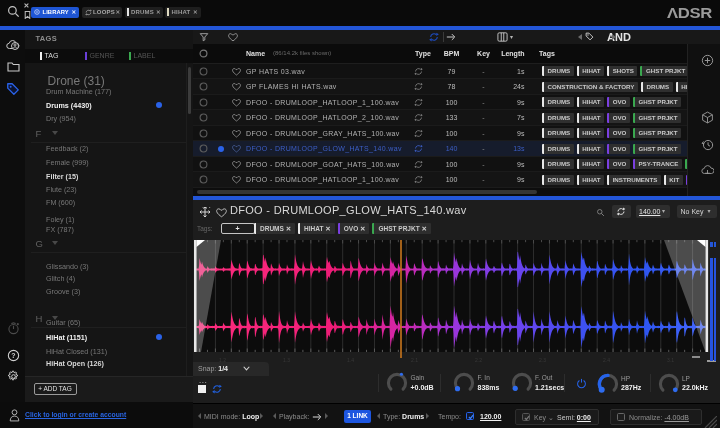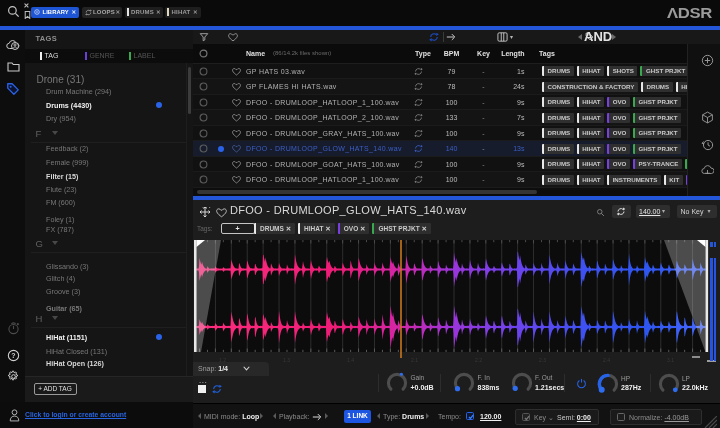--- a/index.html
+++ b/index.html
@@ -98,42 +98,42 @@
   <div class="abs" style="left:0;top:19px;width:168.5px;height:14.5px;background:#0c0c0c">
     <div class="abs" style="left:15px;top:3px;width:2px;height:8.5px;background:#f0f0f0"></div>
     <div class="abs" style="left:20px;top:0;line-height:14.5px;font-size:7px;color:#dcdcdc">TAG</div>
     <div class="abs" style="left:60px;top:3px;width:2px;height:8.5px;background:#6a3fd8"></div>
     <div class="abs" style="left:65px;top:0;line-height:14.5px;font-size:7px;color:#555">GENRE</div>
     <div class="abs" style="left:104px;top:3px;width:2px;height:8.5px;background:#3aa84f"></div>
     <div class="abs" style="left:109px;top:0;line-height:14.5px;font-size:7px;color:#555">LABEL</div>
   </div>
 
   <div class="abs" style="left:0;top:0;width:168.5px;height:372.5px">
-<div style="position:absolute;left:12px;top:44.0px;font-size:10px;font-weight:normal;color:#787878">Drone (31)</div>
-        <div style="position:absolute;left:21.5px;top:57.5px;font-size:7.2px;font-weight:normal;color:#787878">Drum Machine (294)</div>
+<div style="position:absolute;left:23px;top:44.0px;font-size:12px;font-weight:normal;color:#787878">Drone (31)</div>
+        <div style="position:absolute;left:21.5px;top:57.5px;font-size:7.2px;font-weight:normal;color:#787878">Drum Machine (177)</div>
         <div style="position:absolute;left:21.5px;top:71.0px;font-size:7.2px;font-weight:bold;color:#f2f2f2">Drums (4430)</div>
         <div style="position:absolute;left:131px;top:72.0px;width:6px;height:6px;border-radius:50%;background:#2a62e8"></div>
         <div style="position:absolute;left:21.5px;top:84.5px;font-size:7.2px;font-weight:normal;color:#787878">Dry (954)</div>
         <div style="position:absolute;left:11px;top:98.5px;font-size:9.5px;color:#606060">F</div>
         <div style="position:absolute;left:27px;top:101.0px;width:0;height:0;border-left:3.5px solid transparent;border-right:3.5px solid transparent;border-top:4.5px solid #484848"></div>
         <div style="position:absolute;left:6px;top:112.1px;width:156px;border-top:1px solid #1f1f1f"></div>
         <div style="position:absolute;left:21.5px;top:114.8px;font-size:7.2px;font-weight:normal;color:#787878">Feedback (2)</div>
         <div style="position:absolute;left:21.5px;top:128.5px;font-size:7.2px;font-weight:normal;color:#787878">Female (999)</div>
         <div style="position:absolute;left:21.5px;top:142.0px;font-size:7.2px;font-weight:bold;color:#d8d8d8">Filter (15)</div>
         <div style="position:absolute;left:21.5px;top:155.5px;font-size:7.2px;font-weight:normal;color:#787878">Flute (23)</div>
         <div style="position:absolute;left:21.5px;top:168.8px;font-size:7.2px;font-weight:normal;color:#787878">FM (600)</div>
         <div style="position:absolute;left:21.5px;top:185px;font-size:7.2px;font-weight:normal;color:#787878">Foley (1)</div>
         <div style="position:absolute;left:21.5px;top:195.8px;font-size:7.2px;font-weight:normal;color:#787878">FX (787)</div>
         <div style="position:absolute;left:11px;top:208.9px;font-size:9.5px;color:#606060">G</div>
         <div style="position:absolute;left:27px;top:211.4px;width:0;height:0;border-left:3.5px solid transparent;border-right:3.5px solid transparent;border-top:4.5px solid #484848"></div>
         <div style="position:absolute;left:6px;top:222.5px;width:156px;border-top:1px solid #1f1f1f"></div>
         <div style="position:absolute;left:21.5px;top:232.0px;font-size:7.2px;font-weight:normal;color:#787878">Glissando (3)</div>
         <div style="position:absolute;left:21.5px;top:244.0px;font-size:7.2px;font-weight:normal;color:#787878">Glitch (4)</div>
         <div style="position:absolute;left:21.5px;top:257.5px;font-size:7.2px;font-weight:normal;color:#787878">Groove (3)</div>
-        <div style="position:absolute;left:21.5px;top:274px;font-size:7.2px;font-weight:bold;color:#787878">Guitar (65)</div>
+        <div style="position:absolute;left:21.5px;top:288px;font-size:7.2px;font-weight:normal;color:#787878">Guitar (65)</div>
         <div style="position:absolute;left:11px;top:283.5px;font-size:9.5px;color:#606060">H</div>
         <div style="position:absolute;left:27px;top:286.0px;width:0;height:0;border-left:3.5px solid transparent;border-right:3.5px solid transparent;border-top:4.5px solid #484848"></div>
         <div style="position:absolute;left:6px;top:297.1px;width:156px;border-top:1px solid #1f1f1f"></div>
         <div style="position:absolute;left:21.5px;top:303.0px;font-size:7.2px;font-weight:bold;color:#f2f2f2">HiHat (1151)</div>
         <div style="position:absolute;left:131px;top:304.0px;width:6px;height:6px;border-radius:50%;background:#2a62e8"></div>
         <div style="position:absolute;left:21.5px;top:317.4px;font-size:7.2px;font-weight:normal;color:#787878">HiHat Closed (131)</div>
         <div style="position:absolute;left:21.5px;top:329.5px;font-size:7.2px;font-weight:bold;color:#d8d8d8">HiHat Open (126)</div>
   </div>
 
   <div class="abs" style="left:161.5px;top:33.5px;width:1px;height:313px;background:#1e1e1e"></div>
@@ -178,21 +178,21 @@
     <line x1="10" y1="2" x2="10" y2="22" stroke="#c9c9c9" stroke-width="2.2"></line>
     <line x1="16" y1="2" x2="16" y2="22" stroke="#c9c9c9" stroke-width="2.2"></line>
   </svg>
   <div class="abs" style="left:317px;top:3.5px;font-size:6px;color:#b5b5b5">▾</div>
 
   <div class="abs" style="left:385px;top:4px;width:0;height:0;border-top:3px solid transparent;border-bottom:3px solid transparent;border-right:4px solid #6a6a6a"></div>
   <svg class="abs" style="left:392px;top:2px" width="9" height="9" viewBox="0 0 24 24">
     <path d="M3 10.5V3h7.5L21 13.5 13.5 21z" fill="none" stroke="#d5d5d5" stroke-width="2.4" stroke-linejoin="round"></path>
     <circle cx="8" cy="8" r="1.7" fill="#d5d5d5"></circle>
   </svg>
-  <div class="abs" style="left:391px;top:0;line-height:14.5px;font-size:13px;font-weight:bold;color:#e2e2e2">AND</div>
+  <div class="abs" style="left:414px;top:0;line-height:14.5px;font-size:11px;font-weight:bold;color:#e2e2e2">AND</div>
   <div class="abs" style="left:419px;top:4px;width:0;height:0;border-top:3px solid transparent;border-bottom:3px solid transparent;border-left:4px solid #6a6a6a"></div>
 </div>
 
 <div class="abs" style="left:193px;top:44px;width:527px;height:19.5px;background:#0b0b0b;border-bottom:1px solid #1e1e1e">
   <svg class="abs" style="left:6px;top:5px" width="9" height="9" viewBox="0 0 10 10">
         <circle cx="5" cy="5" r="3.8" fill="none" stroke="#777" stroke-width="1.3"></circle>
       </svg>
   <div class="abs" style="left:53px;top:0;line-height:19.5px;font-size:7px;font-weight:bold;color:#e0e0e0">Name</div>
   <div class="abs" style="left:80px;top:0;line-height:19.5px;font-size:6px;color:#6a6a6a">(86/14.2k files shown)</div>
   <div class="abs" style="left:215px;top:0;width:30px;text-align:center;line-height:19.5px;font-size:7px;font-weight:bold;color:#e0e0e0">Type</div>

